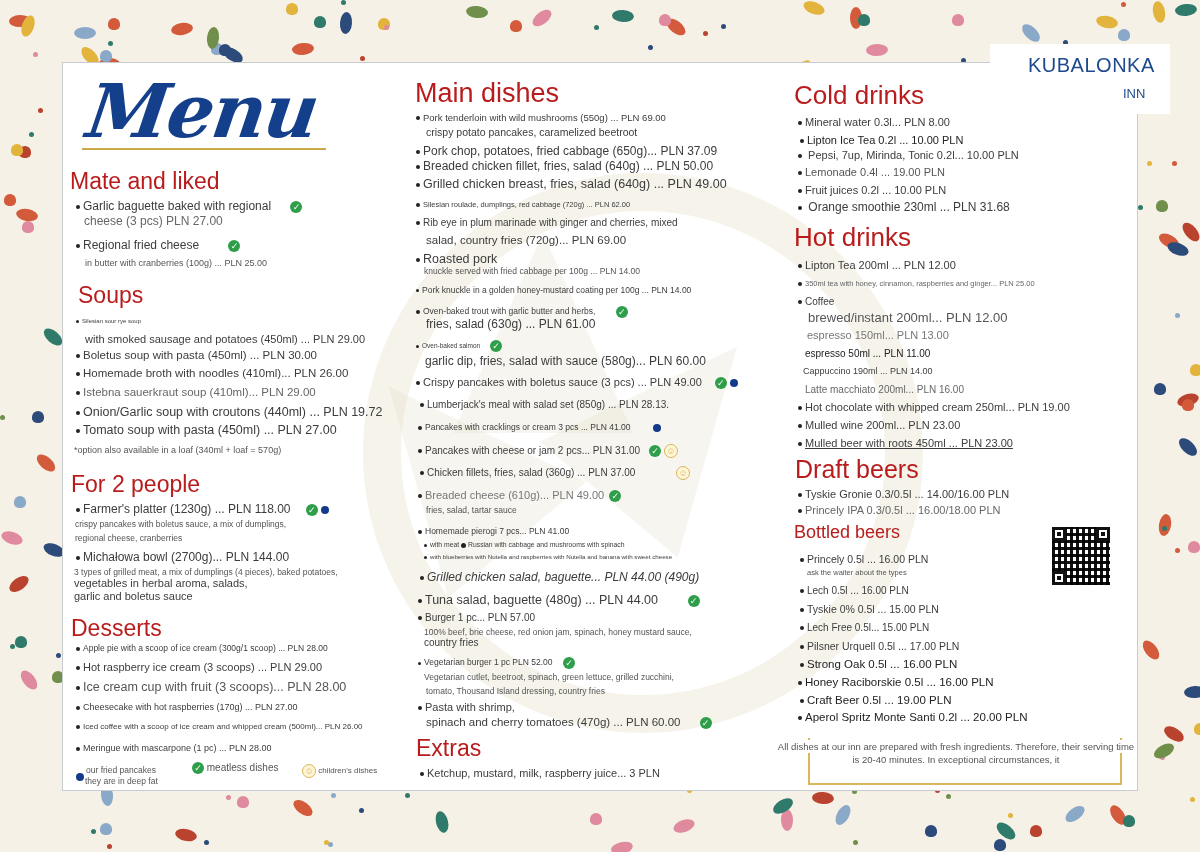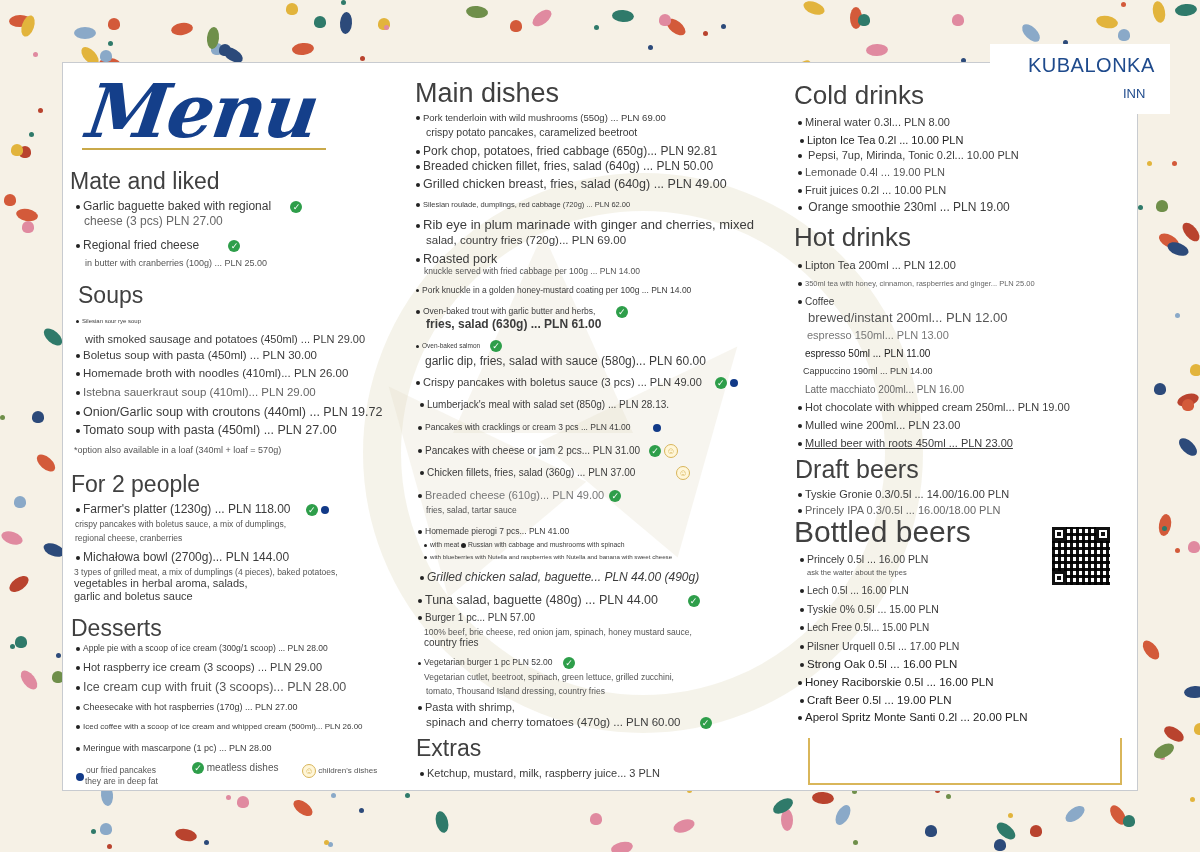--- a/index.html
+++ b/index.html
@@ -10,21 +10,21 @@
   .dot{width:5px;height:5px;border-radius:50%;}
   .flower{width:12px;height:12px;border-radius:50% 50% 40% 40%;}
   .panel{position:absolute;left:62px;top:62px;width:1074px;height:727px;background:#fff;border:1px solid #c8cbd0;}
   .watermark{position:absolute;left:300px;top:110px;width:560px;height:560px;border-radius:50%;border:38px solid rgba(226,220,196,0.35);box-sizing:border-box;}
   .wm-tri{position:absolute;width:0;height:0;border-left:90px solid transparent;border-right:90px solid transparent;border-bottom:200px solid rgba(226,220,196,0.28);}
   .logo{position:absolute;left:990px;top:44px;width:180px;height:70px;background:#fff;}
   .logo .name{position:absolute;left:38px;top:10px;font-size:20px;color:#1e4a8c;letter-spacing:0.5px;}
   .logo .inn{position:absolute;left:133px;top:42px;font-size:13px;color:#1e4a8c;}
   .menu-title{position:absolute;left:88px;top:68px;font-family:"DejaVu Serif",serif;font-style:italic;font-weight:bold;font-size:74px;color:#143f8a;letter-spacing:-2px;transform:skewX(-8deg);}
   .title-rule{position:absolute;left:82px;top:148px;width:244px;height:2px;background:#c9a94a;}
-  .h{color:#404040;font-size:23px;line-height:28px;margin:0;}
+  .h{color:#b91c1c;font-size:23px;line-height:28px;margin:0;}
   .item{color:#3c3c3c;position:relative;white-space:nowrap;}
   .item .b{display:inline-block;width:4px;height:4px;border-radius:50%;background:#222;margin-right:3px;vertical-align:middle;}
   .sub{color:#555;white-space:nowrap;}
   .veg{display:inline-block;width:12px;height:12px;border-radius:50%;background:#2e9e4a;color:#fff;font-size:9px;line-height:12px;text-align:center;vertical-align:middle;margin-left:6px;}
   .fried{display:inline-block;width:8px;height:8px;border-radius:50%;background:#123a88;vertical-align:middle;margin-left:3px;}
   .kid{display:inline-block;width:12px;height:12px;border-radius:50%;border:1px solid #d8b55a;color:#d8b55a;font-size:9px;line-height:12px;text-align:center;vertical-align:middle;margin-left:3px;background:#fff6d8;}
   .abs{position:absolute;}
   .qr{position:absolute;left:1052px;top:527px;width:58px;height:58px;background:
      repeating-linear-gradient(90deg,#111 0 3px,#fff 3px 6px),
      repeating-linear-gradient(0deg,#111 0 3px,#fff 3px 7px);background-blend-mode:multiply;}
@@ -236,34 +236,34 @@
   <span>meatless dishes</span>
 </div>
 <div class="abs" style="left:302px;top:764px;font-size:8px;color:#555;">
   <span class="kid" style="margin-left:0;">☺</span>
   <span>children's dishes</span>
 </div>
 
 <div class="abs h" style="left:415px;top:79px;font-size:27px;">Main dishes</div>
 <div class="abs item" style="left:416px;top:112px;font-size:9.5px;"><span class="b"></span><span>Pork tenderloin with wild mushrooms (550g) ... PLN 69.00</span></div>
 <div class="abs item" style="left:426px;top:126px;font-size:10.5px;">crispy potato pancakes, caramelized beetroot</div>
-<div class="abs item" style="left:416px;top:144px;font-size:12px;"><span class="b"></span><span>Pork chop, potatoes, fried cabbage (650g)... PLN 92.81</span></div>
+<div class="abs item" style="left:416px;top:144px;font-size:12px;"><span class="b"></span><span>Pork chop, potatoes, fried cabbage (650g)... PLN 37.09</span></div>
 <div class="abs item" style="left:416px;top:159px;font-size:12px;"><span class="b"></span><span>Breaded chicken fillet, fries, salad (640g) ... PLN 50.00</span></div>
 <div class="abs item" style="left:416px;top:177px;font-size:12.5px;"><span class="b"></span><span>Grilled chicken breast, fries, salad (640g) ... PLN 49.00</span></div>
 <div class="abs item" style="left:416px;top:200px;font-size:7.5px;"><span class="b"></span><span>Silesian roulade, dumplings, red cabbage (720g) ... PLN 62.00</span></div>
-<div class="abs item" style="left:416px;top:217px;font-size:13px;"><span class="b"></span><span>Rib eye in plum marinade with ginger and cherries, mixed</span></div>
+<div class="abs item" style="left:416px;top:217px;font-size:10px;"><span class="b"></span><span>Rib eye in plum marinade with ginger and cherries, mixed</span></div>
 <div class="abs item" style="left:426px;top:234px;font-size:11.5px;">salad, country fries (720g)... PLN 69.00</div>
 <div class="abs item" style="left:416px;top:252px;font-size:12.5px;"><span class="b"></span><span>Roasted pork</span></div>
 <div class="abs sub" style="left:424px;top:266px;font-size:8.5px;">knuckle served with fried cabbage per 100g ... PLN 14.00</div>
 <div class="abs item" style="left:416px;top:285px;font-size:8.5px;"><span class="b" style="width:3px;height:3px;"></span><span>Pork knuckle in a golden honey-mustard coating per 100g ... PLN 14.00</span></div>
 <div class="abs item" style="left:416px;top:306px;font-size:8.5px;">
   <span class="b"></span><span>Oven-baked trout with garlic butter and herbs,</span>
   <span class="veg" style="margin-left:18px;">✓</span>
 </div>
-<div class="abs item" style="left:426px;top:317px;font-size:12px;font-weight:bold;">fries, salad (630g) ... PLN 61.00</div>
+<div class="abs item" style="left:426px;top:317px;font-size:12px;">fries, salad (630g) ... PLN 61.00</div>
 <div class="abs item" style="left:416px;top:340px;font-size:6.5px;">
   <span class="b" style="width:3px;height:3px;"></span><span>Oven-baked salmon</span>
   <span class="veg" style="margin-left:8px;">✓</span>
 </div>
 <div class="abs item" style="left:425px;top:354px;font-size:12px;">garlic dip, fries, salad with sauce (580g)... PLN 60.00</div>
 <div class="abs item" style="left:416px;top:376px;font-size:11px;">
   <span class="b"></span><span>Crispy pancakes with boletus sauce (3 pcs) ... PLN 49.00</span>
   <span class="veg" style="margin-left:10px;">✓</span><span class="fried"></span>
 </div>
 <div class="abs item" style="left:420px;top:399px;font-size:10px;"><span class="b"></span><span>Lumberjack's meal with salad set (850g) ... PLN 28.13.</span></div>
@@ -311,52 +311,54 @@
 
 <div class="abs h" style="left:416px;top:734px;">Extras</div>
 <div class="abs item" style="left:420px;top:767px;font-size:11px;"><span class="b"></span><span>Ketchup, mustard, milk, raspberry juice... 3 PLN</span></div>
 
 <div class="abs h" style="left:794px;top:81px;font-size:26px;">Cold drinks</div>
 <div class="abs item" style="left:798px;top:116px;font-size:11px;"><span class="b"></span><span>Mineral water 0.3l... PLN 8.00</span></div>
 <div class="abs item" style="left:800px;top:134px;font-size:11px;color:#222;"><span class="b"></span><span>Lipton Ice Tea 0.2l ... 10.00 PLN</span></div>
 <div class="abs item" style="left:798px;top:149px;font-size:11px;"><span class="b"></span> <span>Pepsi, 7up, Mirinda, Tonic 0.2l... 10.00 PLN</span></div>
 <div class="abs item" style="left:798px;top:166px;font-size:11px;color:#555;"><span class="b"></span><span>Lemonade 0.4l ... 19.00 PLN</span></div>
 <div class="abs item" style="left:798px;top:184px;font-size:11px;"><span class="b"></span><span>Fruit juices 0.2l ... 10.00 PLN</span></div>
-<div class="abs item" style="left:798px;top:200px;font-size:12px;"><span class="b"></span> <span>Orange smoothie 230ml ... PLN 19.00</span></div>
+<div class="abs item" style="left:798px;top:200px;font-size:12px;"><span class="b"></span> <span>Orange smoothie 230ml ... PLN 31.68</span></div>
 
 <div class="abs h" style="left:794px;top:223px;font-size:26px;">Hot drinks</div>
 <div class="abs item" style="left:798px;top:259px;font-size:11px;"><span class="b"></span><span>Lipton Tea 200ml ... PLN 12.00</span></div>
 <div class="abs item" style="left:798px;top:279px;font-size:7.5px;color:#666;"><span class="b"></span><span>350ml tea with honey, cinnamon, raspberries and ginger... PLN 25.00</span></div>
 <div class="abs item" style="left:798px;top:296px;font-size:10px;"><span class="b"></span><span>Coffee</span></div>
 <div class="abs item" style="left:808px;top:310px;font-size:13px;color:#555;">brewed/instant 200ml... PLN 12.00</div>
 <div class="abs item" style="left:807px;top:329px;font-size:11px;color:#777;">espresso 150ml... PLN 13.00</div>
 <div class="abs item" style="left:805px;top:348px;font-size:10px;color:#222;">espresso 50ml ... PLN 11.00</div>
 <div class="abs item" style="left:803px;top:366px;font-size:9px;">Cappuccino 190ml ... PLN 14.00</div>
 <div class="abs item" style="left:805px;top:384px;font-size:10px;color:#666;">Latte macchiato 200ml... PLN 16.00</div>
 <div class="abs item" style="left:798px;top:401px;font-size:11px;"><span class="b"></span><span>Hot chocolate with whipped cream 250ml... PLN 19.00</span></div>
 <div class="abs item" style="left:798px;top:419px;font-size:11px;"><span class="b"></span><span>Mulled wine 200ml... PLN 23.00</span></div>
 <div class="abs item" style="left:798px;top:437px;font-size:11px;text-decoration:underline;"><span class="b"></span><span>Mulled beer with roots 450ml ... PLN 23.00</span></div>
 
 <div class="abs h" style="left:795px;top:455px;font-size:25px;">Draft beers</div>
 <div class="abs item" style="left:798px;top:488px;font-size:11px;"><span class="b"></span><span>Tyskie Gronie 0.3/0.5l ... 14.00/16.00 PLN</span></div>
 <div class="abs item" style="left:798px;top:504px;font-size:11px;color:#666;"><span class="b"></span><span>Princely IPA 0.3/0.5l ... 16.00/18.00 PLN</span></div>
 
-<div class="abs h" style="left:794px;top:518px;font-size:30px;text-align:center;">Bottled beers</div>
+<div class="abs h" style="left:794px;top:518px;font-size:18px;text-align:center;">Bottled beers</div>
 <div class="abs item" style="left:800px;top:553px;font-size:10.5px;"><span class="b"></span><span>Princely 0.5l ... 16.00 PLN</span></div>
 <div class="abs sub" style="left:807px;top:568px;font-size:7.5px;">ask the waiter about the types</div>
 <div class="abs item" style="left:800px;top:585px;font-size:10px;"><span class="b"></span><span>Lech 0.5l ... 16.00 PLN</span></div>
 <div class="abs item" style="left:800px;top:603px;font-size:10.5px;"><span class="b"></span><span>Tyskie 0% 0.5l ... 15.00 PLN</span></div>
 <div class="abs item" style="left:800px;top:622px;font-size:10px;"><span class="b"></span><span>Lech Free 0.5l... 15.00 PLN</span></div>
 <div class="abs item" style="left:800px;top:640px;font-size:10.5px;"><span class="b"></span><span>Pilsner Urquell 0.5l ... 17.00 PLN</span></div>
 <div class="abs item" style="left:800px;top:658px;font-size:11.5px;color:#222;"><span class="b"></span><span>Strong Oak 0.5l ... 16.00 PLN</span></div>
 <div class="abs item" style="left:798px;top:676px;font-size:11.5px;color:#222;"><span class="b"></span><span>Honey Raciborskie 0.5l ... 16.00 PLN</span></div>
 <div class="abs item" style="left:800px;top:694px;font-size:11.5px;color:#222;"><span class="b"></span><span>Craft Beer 0.5l ... 19.00 PLN</span></div>
 <div class="abs item" style="left:798px;top:711px;font-size:11.5px;color:#222;"><span class="b"></span><span>Aperol Spritz Monte Santi 0.2l ... 20.00 PLN</span></div>
 
 <div class="qr">
   <div class="c" style="left:0;top:0;"></div>
   <div class="c" style="right:0;top:0;"></div>
   <div class="c" style="left:0;bottom:0;"></div>
 </div>
 
 <div class="notice"></div>
 <div class="notice-text">
+  <div style="background:#fff;">All dishes at our inn are prepared with fresh ingredients. Therefore, their serving time</div>
+  <div>is 20-40 minutes. In exceptional circumstances, it</div>
 </div>
 
 </body></html>

